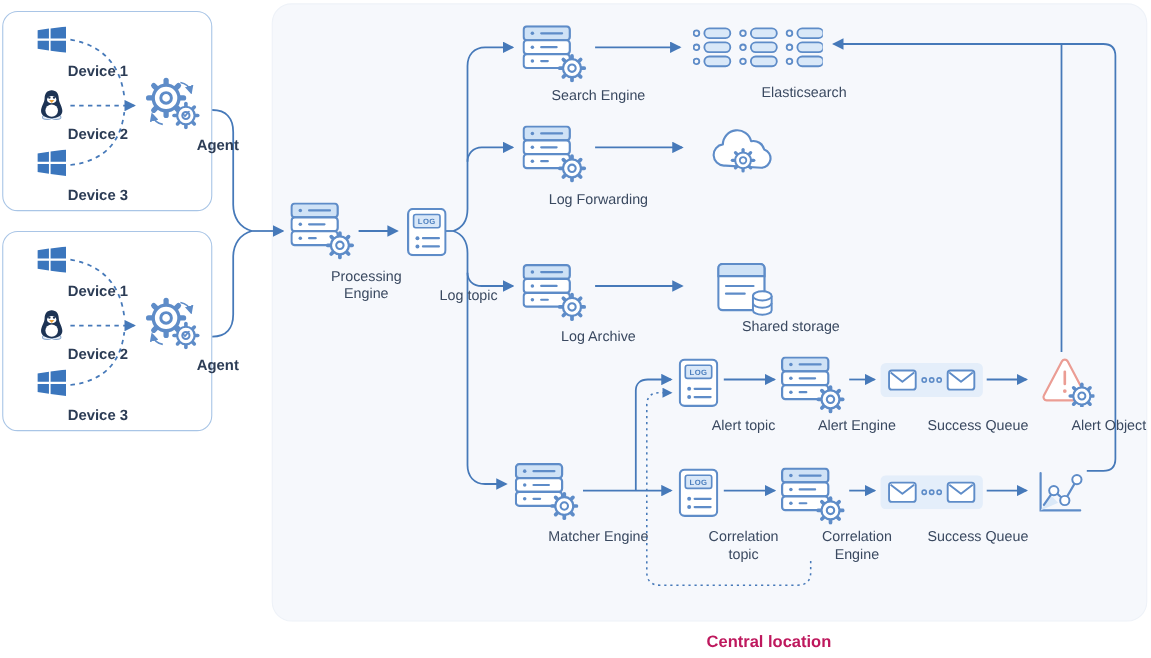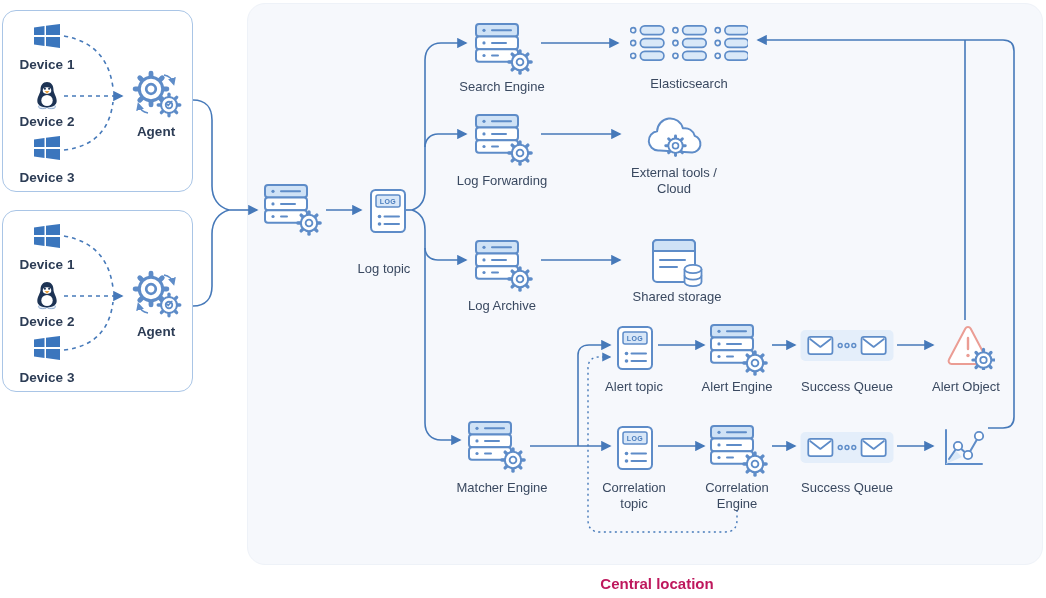--- a/index.html
+++ b/index.html
@@ -4,21 +4,21 @@
 <style>
   html,body{margin:0;padding:0;background:#ffffff;}
   #stage{position:relative;width:1046px;height:598px;background:#ffffff;overflow:hidden;
          font-family:"Liberation Sans",sans-serif;}
   .group-box{position:absolute;left:2px;width:191px;height:182px;background:#ffffff;
              border:1.5px solid #a9c5e6;border-radius:14px;box-sizing:border-box;}
   #group1{top:10px;} #group2{top:210px;}
   #central-box{position:absolute;left:247px;top:3px;width:796px;height:562px;
                background:#f6f8fc;border:1px solid #eef2f8;border-radius:18px;box-sizing:border-box;}
   svg.layer{position:absolute;left:0;top:0;pointer-events:none;}
-  .lbl{position:absolute;text-align:center;font-size:13px;line-height:1.22;color:#3a4960;}
+  .lbl{position:absolute;text-align:center;font-size:13px;line-height:1.22;color:#3a4960;padding-left:42px;}
   .lbl.strong{font-weight:600;color:#2c3c55;font-size:13.5px;}
   .lbl.caption{font-weight:700;font-size:15px;color:#be185d;}
 </style>
 </head>
 <body>
 
 <svg style="position:absolute;width:0;height:0" aria-hidden="true">
   <defs>
     <marker id="arrow" viewBox="0 0 10 10" refX="8.5" refY="5" markerWidth="6.5" markerHeight="6.5" orient="auto-start-reverse">
       <path d="M0 0 L10 5 L0 10 z" fill="#4679b9"></path>
@@ -273,25 +273,25 @@
   <div class="lbl strong" style="left:4px;top:57px;width:86px;">Device 1</div>
   <div class="lbl strong" style="left:4px;top:114px;width:86px;">Device 2</div>
   <div class="lbl strong" style="left:4px;top:170px;width:86px;">Device 3</div>
   <div class="lbl strong" style="left:118px;top:124px;width:76px;">Agent</div>
 
   <div class="lbl strong" style="left:4px;top:257px;width:86px;">Device 1</div>
   <div class="lbl strong" style="left:4px;top:314px;width:86px;">Device 2</div>
   <div class="lbl strong" style="left:4px;top:370px;width:86px;">Device 3</div>
   <div class="lbl strong" style="left:118px;top:324px;width:76px;">Agent</div>
 
+  <div class="lbl" style="left:246px;top:243px;width:90px;">Processing Engine</div>
   <div class="lbl" style="left:339px;top:261px;width:90px;">Log topic</div>
   <div class="lbl" style="left:447px;top:79px;width:110px;">Search Engine</div>
   <div class="lbl" style="left:634px;top:76px;width:110px;">Elasticsearch</div>
   <div class="lbl" style="left:442px;top:173px;width:120px;">Log Forwarding</div>
-  <div class="lbl" style="left:622px;top:165px;width:104px;">External tools / Cloud</div>
   <div class="lbl" style="left:447px;top:298px;width:110px;">Log Archive</div>
   <div class="lbl" style="left:617px;top:289px;width:120px;">Shared storage</div>
   <div class="lbl" style="left:437px;top:480px;width:130px;">Matcher Engine</div>
   <div class="lbl" style="left:584px;top:379px;width:100px;">Alert topic</div>
   <div class="lbl" style="left:687px;top:379px;width:100px;">Alert Engine</div>
   <div class="lbl" style="left:787px;top:379px;width:120px;">Success Queue</div>
   <div class="lbl" style="left:911px;top:379px;width:110px;">Alert Object</div>
   <div class="lbl" style="left:589px;top:480px;width:90px;">Correlation topic</div>
   <div class="lbl" style="left:692px;top:480px;width:90px;">Correlation Engine</div>
   <div class="lbl" style="left:787px;top:480px;width:120px;">Success Queue</div>

